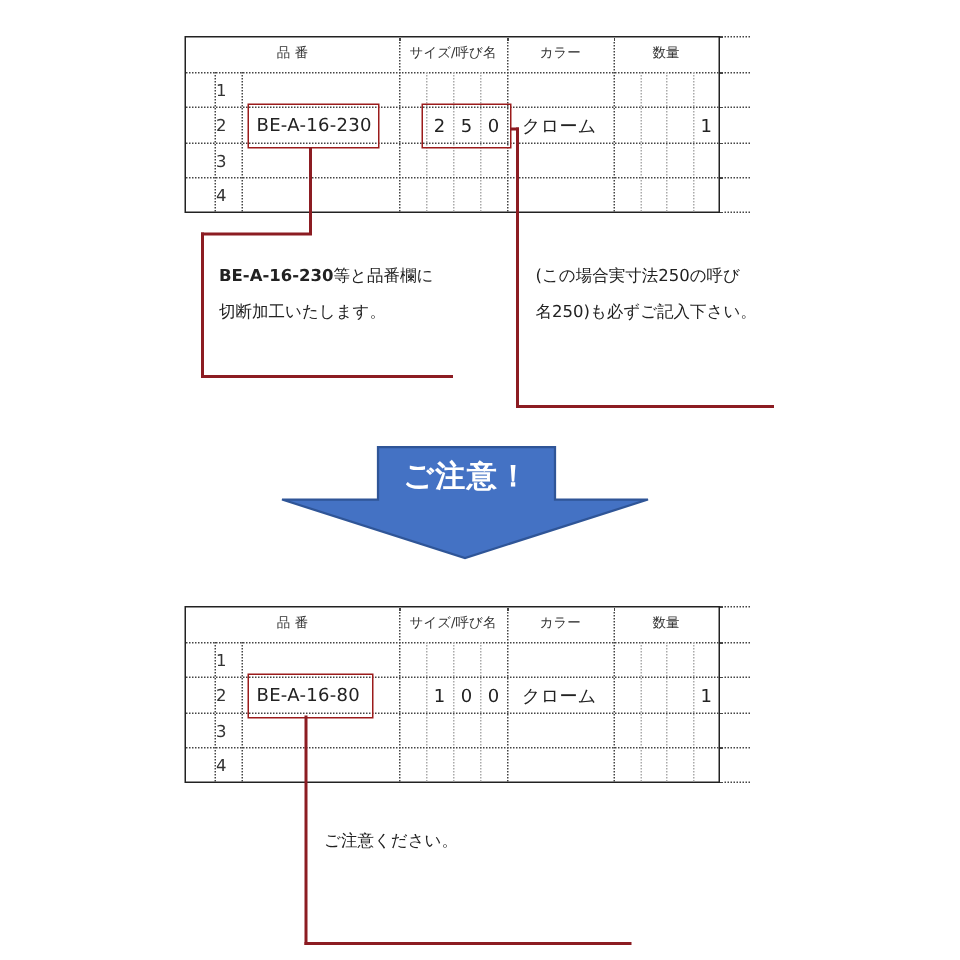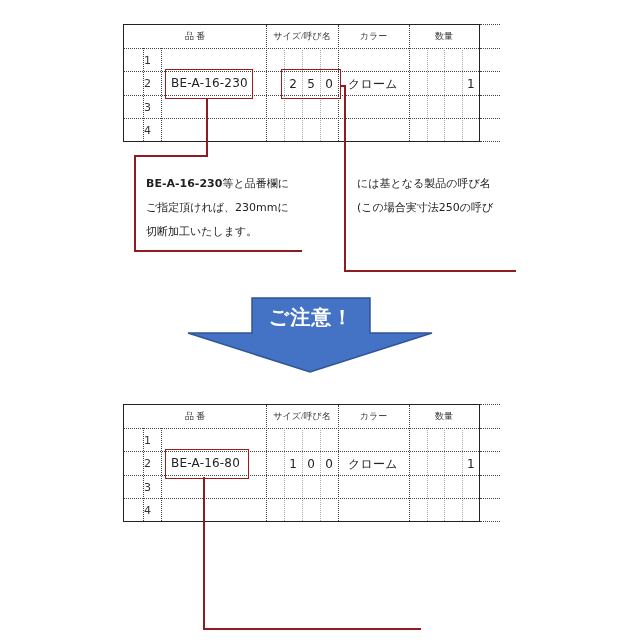--- a/index.html
+++ b/index.html
@@ -2,21 +2,21 @@
 <html><head>
 <meta charset="utf-8">
 <style>
   html, body { margin: 0; padding: 0; background: #ffffff; }
   body { width: 640px; height: 640px; position: relative; overflow: hidden;
          font-family: "DejaVu Sans", "Liberation Sans", sans-serif; color: #222; }
 
   
   .form { position: absolute; left: 123px; width: 357px; border: 1px solid #222; box-sizing: border-box; }
   .form .ext { position: absolute; right: -21px; width: 20px; border-top: 1px dotted #444; }
-  .hdr { position: absolute; top: 0; left: 0; right: 0; height: 23px; border-bottom: 1px dotted #444; font-family: Liberation Serif, serif; }
+  .hdr { position: absolute; top: 0; left: 0; right: 0; height: 23px; border-bottom: 1px dotted #444; }
   .hcell { position: absolute; top: 0; height: 23px; line-height: 23px; font-size: 9px; text-align: center; color: #333; }
   .vline { position: absolute; top: 0; bottom: 0; border-left: 1px dotted #444; }
   .vline.light { border-left: 1px dotted #aaa; top: 23px; }
   .hline { position: absolute; left: 0; right: 0; border-top: 1px dotted #444; }
   .rowno { position: absolute; left: 20px; width: 16px; font-size: 11px; color: #333; }
   .cell-text { position: absolute; font-size: 12px; color: #222; letter-spacing: 0.2px; }
   .digit { position: absolute; width: 18px; text-align: center; font-size: 12px; color: #222; }
   .redbox { position: absolute; border: 1px solid #9b1b1b; box-sizing: border-box; }
 
   
@@ -80,30 +80,29 @@
   <div class="redbox" style="left:41px;top:44px;width:88px;height:30px;"></div>
   <div class="redbox" style="left:157px;top:44px;width:60px;height:30px;"></div>
 </div>
 
 <div class="ln" style="left:206px;top:98px;width:2px;height:58px;"></div>
 <div class="ln" style="left:134px;top:155px;width:74px;height:2px;"></div>
 <div class="ln" style="left:134px;top:155px;width:2px;height:97px;"></div>
 <div class="ln" style="left:134px;top:250px;width:168px;height:2px;"></div>
 <div class="callout-text" style="left:146px;top:172px;">
   <div><span class="bold">BE-A-16-230</span><span>等と品番欄に</span></div>
-  <div>ご指定頂ければ、230mmに</div>
   <div>切断加工いたします。</div>
 </div>
 
 <div class="ln" style="left:340px;top:85px;width:6px;height:2px;"></div>
 <div class="ln" style="left:344px;top:85px;width:2px;height:187px;"></div>
 <div class="ln" style="left:344px;top:270px;width:172px;height:2px;"></div>
 <div class="callout-text" style="left:357px;top:172px;">
-  <div>には基となる製品の呼び名</div>
   <div>(この場合実寸法250の呼び</div>
+  <div>名250)も必ずご記入下さい。</div>
 </div>
 
 <svg class="arrow" viewBox="0 0 248 78">
   <polygon points="66,2 184,2 184,37 246,37 124,76 2,37 66,37" fill="#4472c4" stroke="#2f5597" stroke-width="1.5"></polygon>
 </svg>
 <div class="arrow-label">ご注意！</div>
 
 <div class="form" style="top:404px;height:118px;">
   <div class="hdr">
     <div class="hcell" style="left:0;width:142px;">品 番</div>
@@ -143,13 +142,14 @@
   <div class="digit" style="left:196px;top:52px;">0</div>
   <div class="cell-text" style="left:224px;top:51px;">クローム</div>
   <div class="cell-text" style="left:343px;top:52px;">1</div>
 
   <div class="redbox" style="left:41px;top:44px;width:84px;height:30px;"></div>
 </div>
 
 <div class="ln" style="left:203px;top:477px;width:2px;height:153px;"></div>
 <div class="ln" style="left:203px;top:628px;width:218px;height:2px;"></div>
 <div class="callout-text" style="left:216px;top:549px;">
+  <div>ご注意ください。</div>
 </div>
 
 </body></html>

